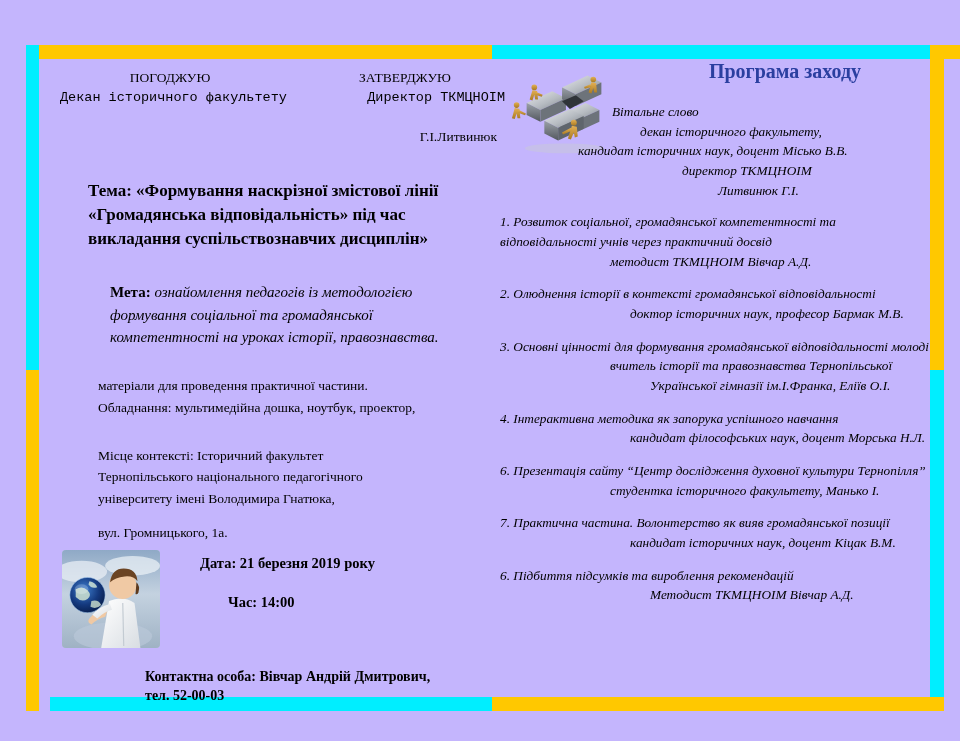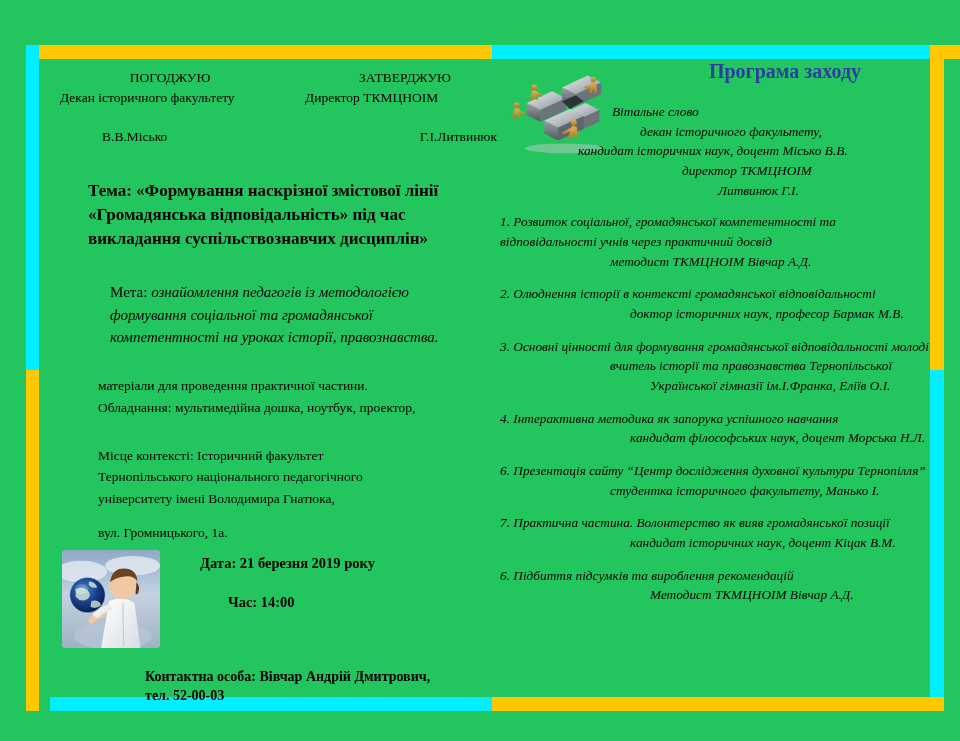--- a/index.html
+++ b/index.html
@@ -4,21 +4,21 @@
 <style>
   html, body {
     margin: 0;
     padding: 0;
     background: #ffffff;
   }
   #page {
     position: relative;
     width: 960px;
     height: 741px;
-    background: #22c55e;
+    background: #c4b5fd;
     overflow: hidden;
     font-family: "Liberation Serif", serif;
     color: #000000;
   }
 
   
   .bar { position: absolute; }
 
   .bar-top-left   { left: 38px;  top: 45px;   width: 454px; height: 14px; background: #FFC800; }
   .bar-top-right  { left: 492px; top: 45px;   width: 438px; height: 14px; background: #00EEFF; }
@@ -54,21 +54,21 @@
   .approvals {
     position: relative;
     height: 95px;
     font-size: 13.5px;
     line-height: 1.45;
   }
   .appr-block { position: absolute; }
   .appr-left  { left: 10px;  top: 8px;  width: 220px; }
   .appr-right { left: 255px; top: 8px;  width: 200px; }
   .appr-head  { display: block; text-align: center; }
-  .appr-sub   { display: block; text-align: left; white-space: nowrap; }
+  .appr-sub   { display: block; text-align: right; white-space: nowrap; font-family: Liberation Mono, monospace; }
   .appr-name-left  { display: block; margin-top: 20px; padding-left: 42px; }
   .appr-name-right { display: block; margin-top: 20px; text-align: right; padding-right: 8px; }
 
   
   .theme {
     margin-top: 24px;
     padding-left: 38px;
     font-size: 17px;
     font-weight: bold;
     line-height: 1.42;
@@ -78,21 +78,21 @@
   
   .aim {
     margin-top: 30px;
     padding-left: 60px;
     width: 345px;
     font-size: 15px;
     font-style: italic;
     line-height: 1.5;
   }
   .aim-label {
-    font-weight: normal;
+    font-weight: bold;
     font-style: normal;
   }
 
   
   .plain {
     margin-top: 26px;
     padding-left: 48px;
     width: 370px;
     font-size: 13.5px;
     line-height: 1.62;
@@ -196,21 +196,20 @@
   <div class="bar bar-bottom-left"></div>
   <div class="bar bar-bottom-right"></div>
   <div class="bar bar-bottom-corner"></div>
 
   <div class="col-left">
 
     <div class="approvals">
       <div class="appr-block appr-left">
         <span class="appr-head">ПОГОДЖУЮ</span>
         <span class="appr-sub">Декан історичного факультету</span>
-        <span class="appr-name-left">В.В.Місько</span>
       </div>
       <div class="appr-block appr-right">
         <span class="appr-head">ЗАТВЕРДЖУЮ</span>
         <span class="appr-sub">Директор ТКМЦНОІМ</span>
         <span class="appr-name-right">Г.І.Литвинюк</span>
       </div>
     </div>
 
     <div class="theme">Тема: «Формування наскрізної змістової лінії «Громадянська відповідальність» під час викладання суспільствознавчих дисциплін»</div>
 

